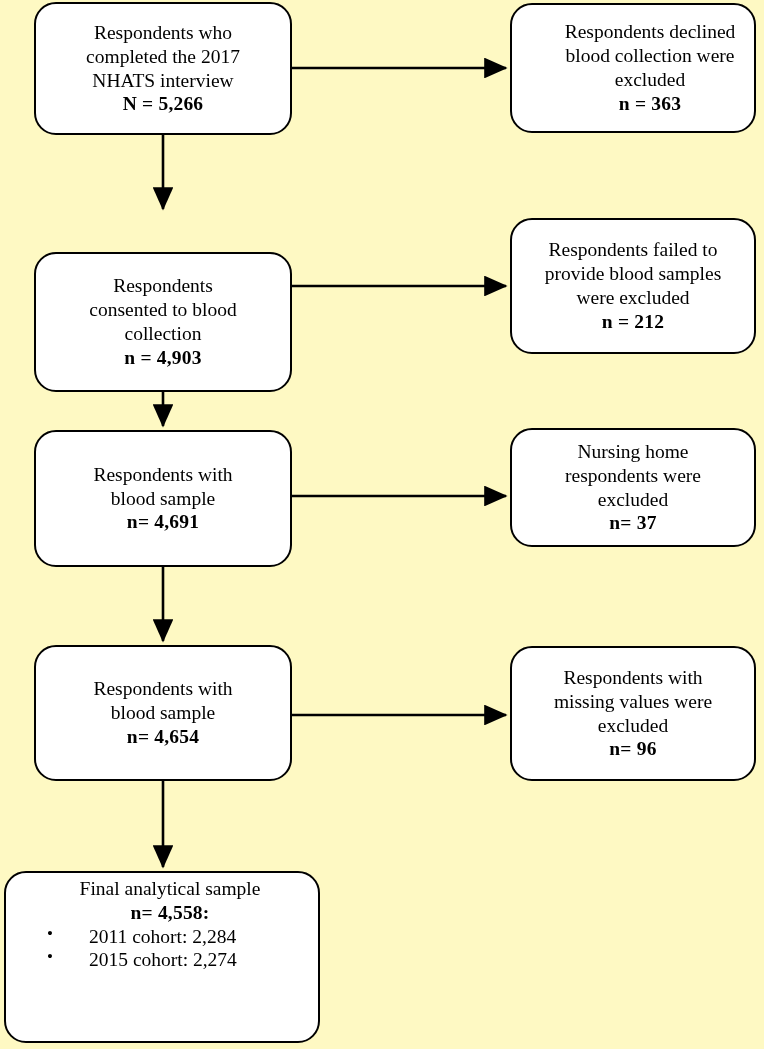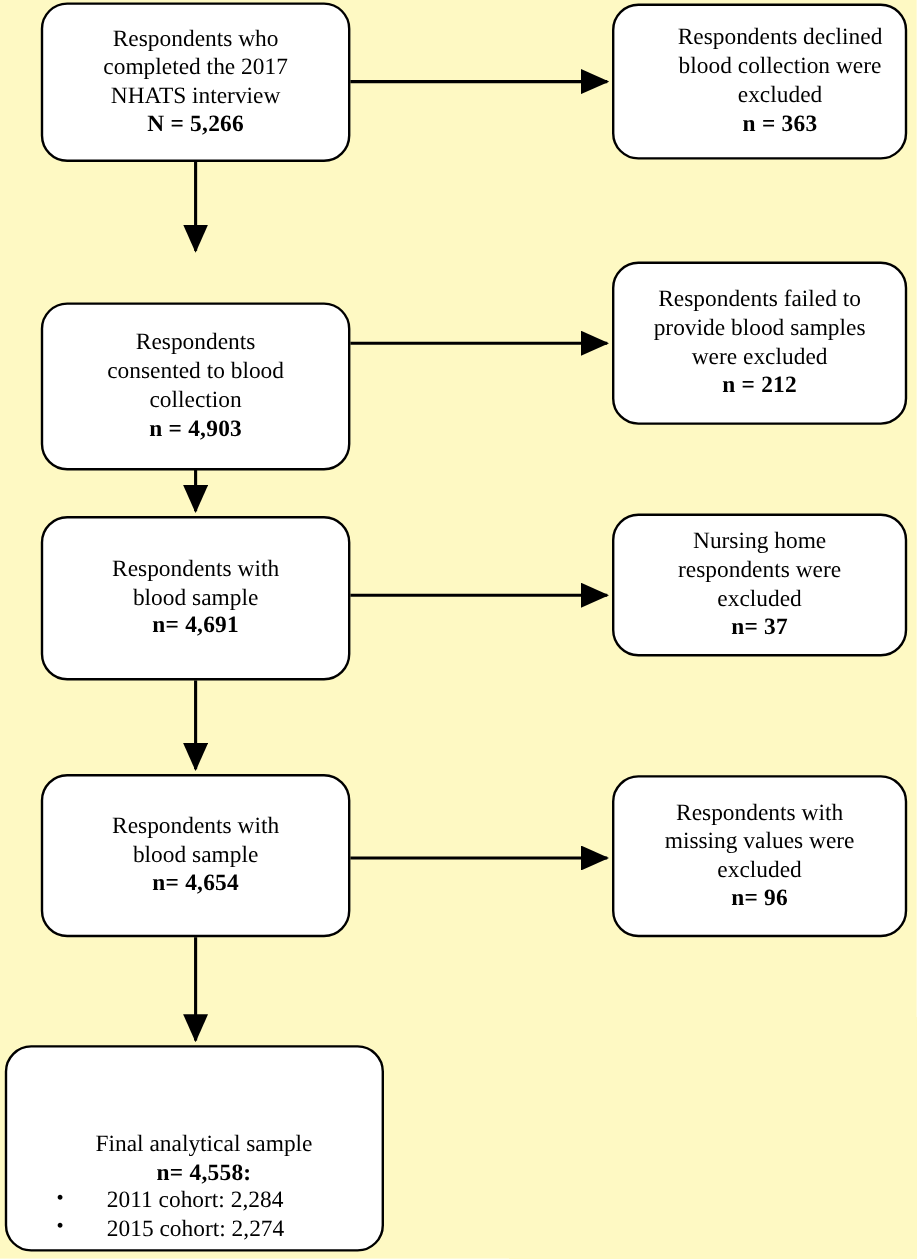--- a/index.html
+++ b/index.html
@@ -44,21 +44,21 @@
   .node .line {
     display: block;
     white-space: nowrap;
   }
   .node .line.bold {
     font-weight: bold;
     letter-spacing: 0.2px;
   }
   
   .node.final {
-    justify-content: flex-end;
+    justify-content: flex-start;
     padding-left: 24px;
   }
   .node.final .heading-block {
     text-align: center;
     width: 100%;
   }
   .node.final .bullets {
     list-style: none;
     margin: 0;
     padding: 0 0 0 34px;

